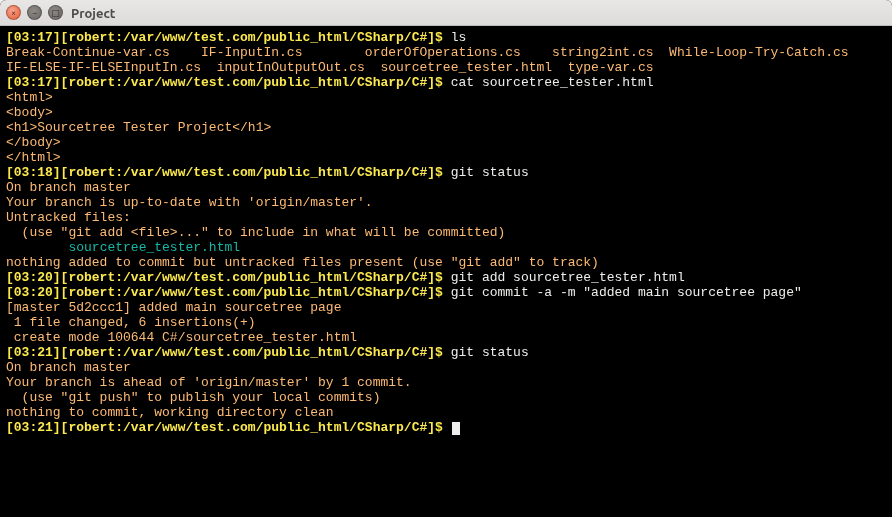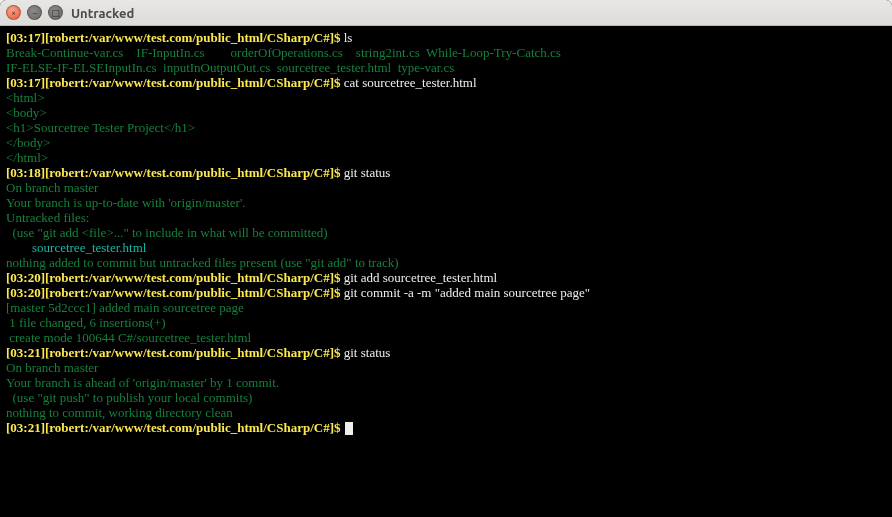--- a/index.html
+++ b/index.html
@@ -55,28 +55,28 @@
     }
     .title-text {
       font-weight: bold;
       color: #4c4b49;
       font-size: 13px;
     }
     .terminal {
       flex: 1;
       background: #000;
       padding: 4px 6px;
-      font-family: Liberation Serif, serif;
+      font-family: Liberation Mono, monospace;
       font-size: 13px;
       line-height: 15px;
       color: #cccccc;
       overflow: hidden;
       white-space: pre;
     }
-    .yellow { color: #15803d; }
+    .yellow { color: #fdba74; }
     .yellow-bold { color: #fce94f; font-weight: bold; }
     .white { color: #eeeeec; }
     .red { color: #14b8a6; }
     .cursor {
       display: inline-block;
       width: 8px;
       height: 13px;
       background: #eeeeec;
       vertical-align: text-bottom;
       margin-left: 1px;
@@ -85,16 +85,16 @@
 </head>
 <body>
 
 <div class="window">
   <div class="titlebar">
     <div class="window-controls">
       <div class="win-btn win-close">×</div>
       <div class="win-btn win-min">−</div>
       <div class="win-btn win-max">□</div>
     </div>
-    <div class="title-text">Untracked</div>
+    <div class="title-text">Project</div>
   </div>
   <div class="terminal" id="term"><div><span class="yellow-bold">[03:17][robert:/var/www/test.com/public_html/CSharp/C#]$ </span><span class="white">ls</span></div><div><span class="yellow">Break-Continue-var.cs    IF-InputIn.cs        orderOfOperations.cs    string2int.cs  While-Loop-Try-Catch.cs</span></div><div><span class="yellow">IF-ELSE-IF-ELSEInputIn.cs  inputInOutputOut.cs  sourcetree_tester.html  type-var.cs</span></div><div><span class="yellow-bold">[03:17][robert:/var/www/test.com/public_html/CSharp/C#]$ </span><span class="white">cat sourcetree_tester.html</span></div><div><span class="yellow"></span></div><div><span class="yellow">&lt;html&gt;</span></div><div><span class="yellow">&lt;body&gt;</span></div><div><span class="yellow">&lt;h1&gt;Sourcetree Tester Project&lt;/h1&gt;</span></div><div><span class="yellow">&lt;/body&gt;</span></div><div><span class="yellow">&lt;/html&gt;</span></div><div><span class="yellow-bold">[03:18][robert:/var/www/test.com/public_html/CSharp/C#]$ </span><span class="white">git status</span></div><div><span class="yellow">On branch master</span></div><div><span class="yellow">Your branch is up-to-date with 'origin/master'.</span></div><div><span class="yellow">Untracked files:</span></div><div><span class="yellow">  (use "git add &lt;file&gt;..." to include in what will be committed)</span></div><div><span class="yellow"></span></div><div><span class="red">	sourcetree_tester.html</span></div><div><span class="yellow"></span></div><div><span class="yellow">nothing added to commit but untracked files present (use "git add" to track)</span></div><div><span class="yellow-bold">[03:20][robert:/var/www/test.com/public_html/CSharp/C#]$ </span><span class="white">git add sourcetree_tester.html</span></div><div><span class="yellow-bold">[03:20][robert:/var/www/test.com/public_html/CSharp/C#]$ </span><span class="white">git commit -a -m "added main sourcetree page"</span></div><div><span class="yellow">[master 5d2ccc1] added main sourcetree page</span></div><div><span class="yellow"> 1 file changed, 6 insertions(+)</span></div><div><span class="yellow"> create mode 100644 C#/sourcetree_tester.html</span></div><div><span class="yellow-bold">[03:21][robert:/var/www/test.com/public_html/CSharp/C#]$ </span><span class="white">git status</span></div><div><span class="yellow">On branch master</span></div><div><span class="yellow">Your branch is ahead of 'origin/master' by 1 commit.</span></div><div><span class="yellow">  (use "git push" to publish your local commits)</span></div><div><span class="yellow">nothing to commit, working directory clean</span></div><div><span class="yellow-bold">[03:21][robert:/var/www/test.com/public_html/CSharp/C#]$ </span><span class="cursor"></span></div></div>
 </div>
 
 </body></html>

